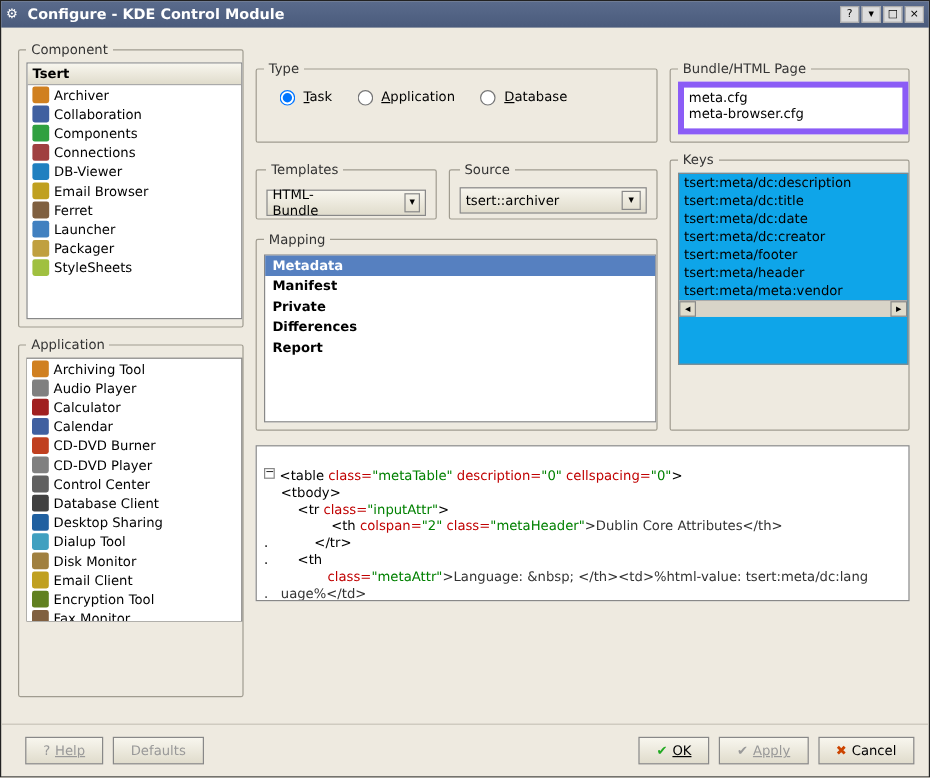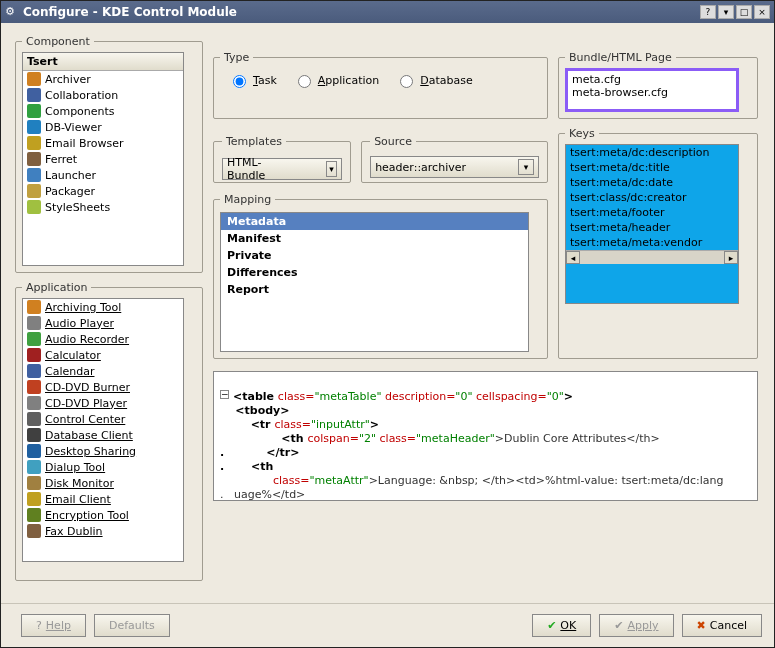--- a/index.html
+++ b/index.html
@@ -3,42 +3,42 @@
 <meta charset="utf-8">
 <style>
 * { box-sizing: border-box; font-family: "DejaVu Sans", Arial, sans-serif; font-size: 11px; }
 body { margin: 0; background: #d6d2c8; }
 .window { width: 775px; height: 648px; background: #eeeae0; border: 1px solid #222; display: flex; flex-direction: column; }
 .titlebar { height: 22px; background: linear-gradient(#5a6b8c,#4a5b7c); color: #fff; display: flex; align-items: center; padding: 0 4px; }
 .titlebar .icon { width: 14px; height: 14px; margin-right: 4px; }
 .titlebar .title { flex: 1; font-weight: bold; font-size: 12px; }
 .titlebar .winbtn { width: 16px; height: 14px; border: 1px solid #aaa; margin-left: 2px; background: #ddd; color: #000; font-size: 9px; line-height: 12px; text-align: center; }
 .content { flex: 1; padding: 10px 12px; position: relative; }
-fieldset { border: 1px solid #a09c90; border-radius: 2px; margin: 0; padding: 4px 18px 6px 6px; background: #eeeae0; }
+fieldset { border: 1px solid #a09c90; border-radius: 2px; margin: 0; padding: 4px 0 6px 6px; background: #eeeae0; }
 legend { padding: 0 4px; color: #333; }
 .left-col { position: absolute; left: 14px; top: 12px; width: 188px; }
 .right-col { position: absolute; left: 212px; top: 28px; width: 545px; }
 .listbox { background: #fff; border: 1px solid #888; overflow-y: scroll; }
 .list-header { background: linear-gradient(#f8f6ee,#e0dccc); border-bottom: 1px solid #aaa; padding: 2px 4px; font-weight: bold; }
 .list-item { padding: 1px 4px; display: flex; align-items: center; cursor: default; }
 .list-item .ic { width: 14px; height: 14px; margin-right: 4px; flex-shrink: 0; border-radius: 2px; }
 .selected { background: #5680c0; color: #fff; }
 .radio-row { display: flex; gap: 16px; padding: 4px 8px; align-items: center; }
 .radio-row label { display: flex; align-items: center; gap: 4px; }
 .combo { display: inline-flex; border: 1px solid #888; background: linear-gradient(#f8f6ee,#e0dccc); height: 22px; align-items: center; padding: 0 4px; gap: 48px; }
 .combo .arrow { border: 1px solid #888; width: 16px; height: 16px; margin-left: 4px; text-align: center; line-height: 14px; font-size: 9px; }
 .templates-row { display: flex; gap: 10px; margin-top: 8px; }
 .templates-row fieldset { flex: 1; padding: 8px 8px 2px 8px; }
 .mapping-list { background: #fff; border: 1px solid #888; height: 140px; margin-top: 2px; }
 .mapping-list .list-item { padding: 2px 6px; font-weight: bold; }
-.bundle-box { background: #fff; border: 3px solid #8b5cf6; height: 44px; padding: 2px 4px; }
+.bundle-box { background: #fff; border: 5px solid #8b5cf6; height: 44px; padding: 2px 4px; }
 .keys-box { background: #0ea5e9; border: 1px solid #888; height: 160px; overflow: auto; }
 .keys-box .list-item { padding: 1px 4px; white-space: nowrap; }
 .code-area { background: #fff; border: 1px solid #888; height: 130px; padding: 4px 6px; font-family: monospace; font-size: 11px; overflow: hidden; white-space: pre; line-height: 14px; }
-.code-area .tag { color: #000; font-weight: bold; }
+.code-area .tag { color: #000; font-weight: normal; }
 .code-area .attr { color: #c00000; }
 .code-area .val { color: #008000; }
 .code-area .txt { color: #333; }
 .button-bar { height: 44px; border-top: 1px solid #c8c4b8; display: flex; align-items: center; padding: 0 12px; }
 .btn { border: 1px solid #888; background: linear-gradient(#f8f6ee,#e0dccc); padding: 4px 14px; margin-left: 8px; display: flex; align-items: center; gap: 4px; }
 .btn.disabled { color: #999; }
 .spacer { flex: 1; }
 .u { text-decoration: underline; }
 .hscroll { height: 14px; background: #e0dccc; border-top: 1px solid #aaa; display: flex; }
 .hscroll .arr { width: 14px; border: 1px solid #888; text-align:center; font-size:9px; line-height:12px; }
@@ -71,20 +71,24 @@
             </div>
             <div class="list-item">
               <span class="ic" style="background: rgb(64, 96, 160);"></span>
               <span>Collaboration</span>
             </div>
             <div class="list-item">
               <span class="ic" style="background: rgb(48, 160, 64);"></span>
               <span>Components</span>
             </div>
             <div class="list-item">
+              <span class="ic" style="background: rgb(160, 64, 64);"></span>
+              <span>Connections</span>
+            </div>
+            <div class="list-item">
               <span class="ic" style="background: rgb(32, 128, 192);"></span>
               <span>DB-Viewer</span>
             </div>
             <div class="list-item">
               <span class="ic" style="background: rgb(192, 160, 32);"></span>
               <span>Email Browser</span>
             </div>
             <div class="list-item">
               <span class="ic" style="background: rgb(128, 96, 64);"></span>
               <span>Ferret</span>
@@ -99,34 +103,30 @@
             </div>
             <div class="list-item">
               <span class="ic" style="background: rgb(160, 192, 64);"></span>
               <span>StyleSheets</span>
             </div>
           </div>
       </fieldset>
 
       <fieldset style="height:300px; margin-top:8px;">
         <legend>Application</legend>
-        <div class="listbox" id="application-list" style="height:264px;text-decoration:underline;">
+        <div class="listbox" id="application-list" style="height:220px;">
             <div class="list-item">
               <span class="ic" style="background: rgb(208, 128, 32);"></span>
               <span>Archiving Tool</span>
             </div>
             <div class="list-item">
               <span class="ic" style="background: rgb(128, 128, 128);"></span>
               <span>Audio Player</span>
             </div>
             <div class="list-item">
-              <span class="ic" style="background: rgb(64, 160, 64);"></span>
-              <span>Audio Recorder</span>
-            </div>
-            <div class="list-item">
               <span class="ic" style="background: rgb(160, 32, 32);"></span>
               <span>Calculator</span>
             </div>
             <div class="list-item">
               <span class="ic" style="background: rgb(64, 96, 160);"></span>
               <span>Calendar</span>
             </div>
             <div class="list-item">
               <span class="ic" style="background: rgb(192, 64, 32);"></span>
               <span>CD-DVD Burner</span>
@@ -158,21 +158,21 @@
             <div class="list-item">
               <span class="ic" style="background: rgb(192, 160, 32);"></span>
               <span>Email Client</span>
             </div>
             <div class="list-item">
               <span class="ic" style="background: rgb(96, 128, 32);"></span>
               <span>Encryption Tool</span>
             </div>
             <div class="list-item">
               <span class="ic" style="background: rgb(128, 96, 64);"></span>
-              <span>Fax Dublin</span>
+              <span>Fax Monitor</span>
             </div>
           </div>
       </fieldset>
     </div>
 
     <div class="right-col">
       <div style="display:flex; gap:10px;">
         <fieldset style="flex:1;">
           <legend>Type</legend>
           <div class="radio-row" id="type-radios">
@@ -205,21 +205,21 @@
             <fieldset>
               <legend>Templates</legend>
               <div class="combo">
                 <span>HTML-Bundle</span>
                 <span class="arrow">▾</span>
               </div>
             </fieldset>
             <fieldset>
               <legend>Source</legend>
               <div class="combo">
-                <span>header::archiver</span>
+                <span>tsert::archiver</span>
                 <span class="arrow">▾</span>
               </div>
             </fieldset>
           </div>
 
           <fieldset style="margin-top:10px;">
             <legend>Mapping</legend>
             <div class="mapping-list" id="mapping-list">
                 <div class="list-item selected">
                   <span>Metadata</span>
@@ -247,21 +247,21 @@
                 <div class="list-item">
                   <span>tsert:meta/dc:description</span>
                 </div>
                 <div class="list-item">
                   <span>tsert:meta/dc:title</span>
                 </div>
                 <div class="list-item">
                   <span>tsert:meta/dc:date</span>
                 </div>
                 <div class="list-item">
-                  <span>tsert:class/dc:creator</span>
+                  <span>tsert:meta/dc:creator</span>
                 </div>
                 <div class="list-item">
                   <span>tsert:meta/footer</span>
                 </div>
                 <div class="list-item">
                   <span>tsert:meta/header</span>
                 </div>
                 <div class="list-item">
                   <span>tsert:meta/meta:vendor</span>
                 </div>

